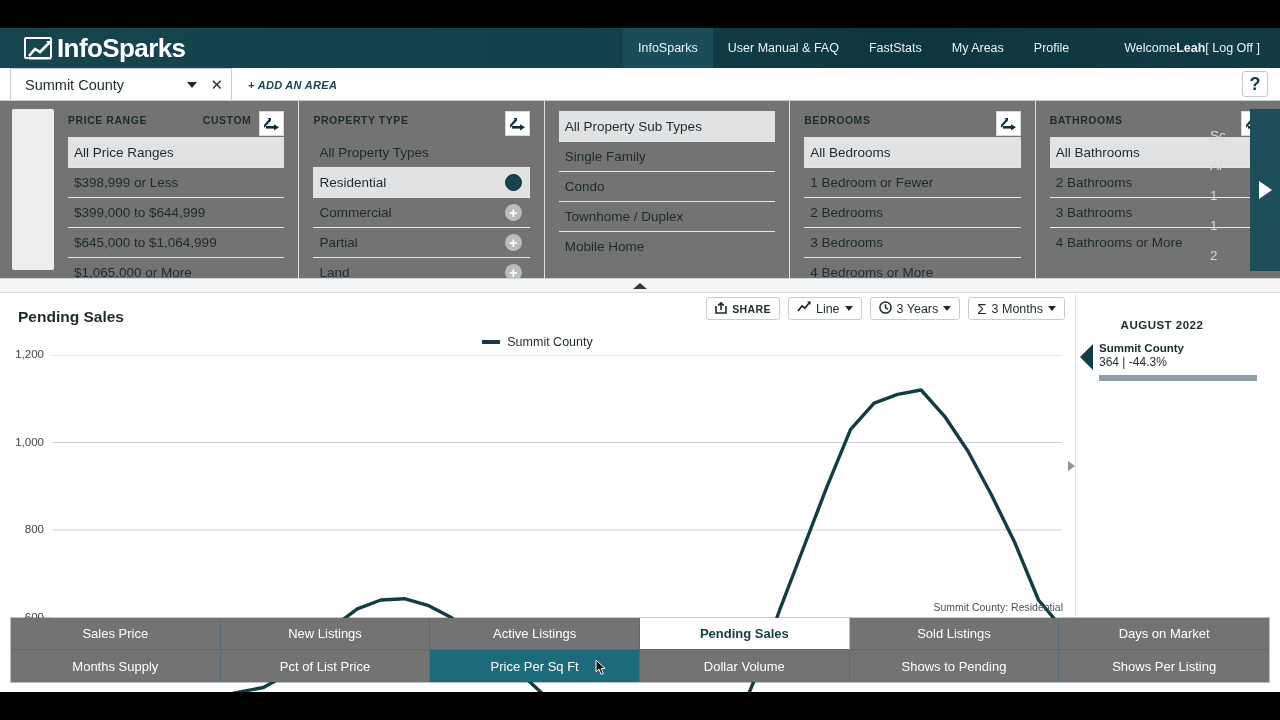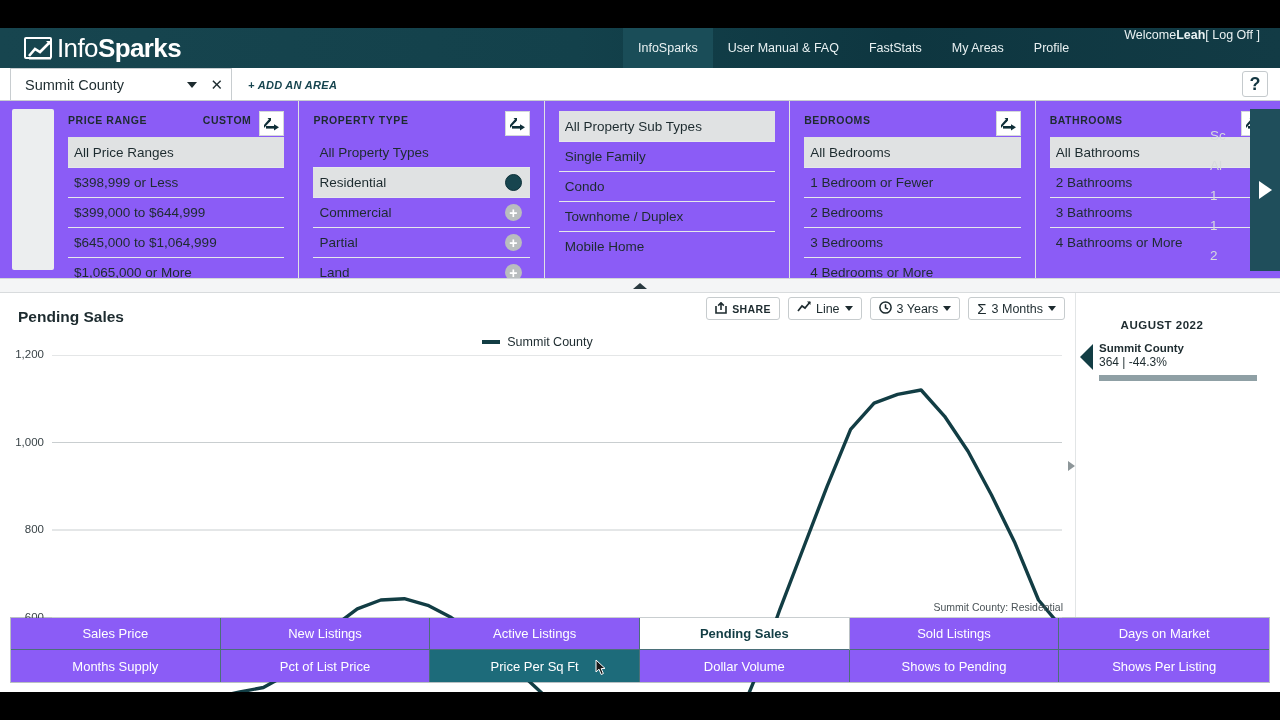--- a/index.html
+++ b/index.html
@@ -24,31 +24,31 @@
     position: relative;
   }
   .brand { display: flex; align-items: center; margin-left: 24px; }
   .brand-mark {
     width: 28px; height: 22px; border: 2.5px solid #fff; border-radius: 2px;
     position: relative; margin-right: 5px; background: transparent;
   }
   .brand-mark svg { position: absolute; left: -1px; top: -1px; }
   .brand-text { color: #fff; font-size: 26px; letter-spacing: -0.6px; }
   .brand-text b { font-weight: bold; }
-  .brand-text span.light { font-weight: 400; }
+  .brand-text span.light { font-weight: 700; }
 
   .navlinks { margin-left: auto; display: flex; align-items: center; height: 40px; }
   .navlink {
     color: #e9f1f2; font-size: 12.5px; padding: 0 15px; height: 40px;
     display: flex; align-items: center; cursor: pointer; white-space: nowrap;
   }
   .navlink.first { background: #1a4d58; }
   .welcome {
     color: #e9f1f2; font-size: 12.5px; padding: 0 20px 0 40px;
-    display: flex; align-items: flex-start; height: 40px; white-space: nowrap;
+    display: flex; align-items: center; height: 40px; white-space: nowrap;
   }
   .welcome b { font-weight: bold; }
 
   
   .areabar {
     height: 33px; background: #fff; border-bottom: 1px solid #c8cdd0;
     display: flex; align-items: flex-end; position: relative;
   }
   .area-tab {
     margin-left: 10px; width: 222px; height: 32px;
@@ -69,21 +69,21 @@
   }
   .help-btn {
     position: absolute; right: 12px; bottom: 3px;
     width: 26px; height: 26px; border: 1px solid #c5cacd; border-radius: 3px;
     background:#fff; display:flex; align-items:center; justify-content:center;
     font-size: 18px; font-weight: bold; color:#123540; cursor: pointer;
   }
 
   
   .filters {
-    position: relative; height: 178px; background: #8b5cf6;
+    position: relative; height: 178px; background: #737373;
     border-bottom: 1px solid #d2d6d9; display: flex; overflow: hidden;
   }
   .filter-ghost {
     width: 42px; min-width: 42px; background: #eceeef;
     margin: 8px 0 8px 12px; border-radius: 2px;
   }
   .fcol {
     flex: 1; min-width: 0; padding: 10px 14px 0 14px;
     border-right: 1px solid #dfe2e4; position: relative;
   }
@@ -212,21 +212,21 @@
   }
 
   
   .metricbar { padding: 0 10px; background: #fff; }
   .metricgrid {
     display: grid; grid-template-columns: repeat(6, 1fr);
     border: 1px solid #b9c0c3;
   }
   .mtab {
     height: 32px; display: flex; align-items: center; justify-content: center;
-    font-size: 13px; color: #ffffff; background: #8b5cf6; cursor: pointer;
+    font-size: 13px; color: #ffffff; background: #737373; cursor: pointer;
     border-right: 1px solid #4b7079; border-bottom: 1px solid #4b7079;
     position: relative;
   }
   .mtab:nth-child(6n) { border-right: none; }
   .mtab.r2 { border-bottom: none; }
   .mtab.active {
     background: #ffffff; color: #123d44; font-weight: bold;
     border-right: 1px solid #b9c0c3;
   }
   .mtab.hover { background: #1d6b7a; }

